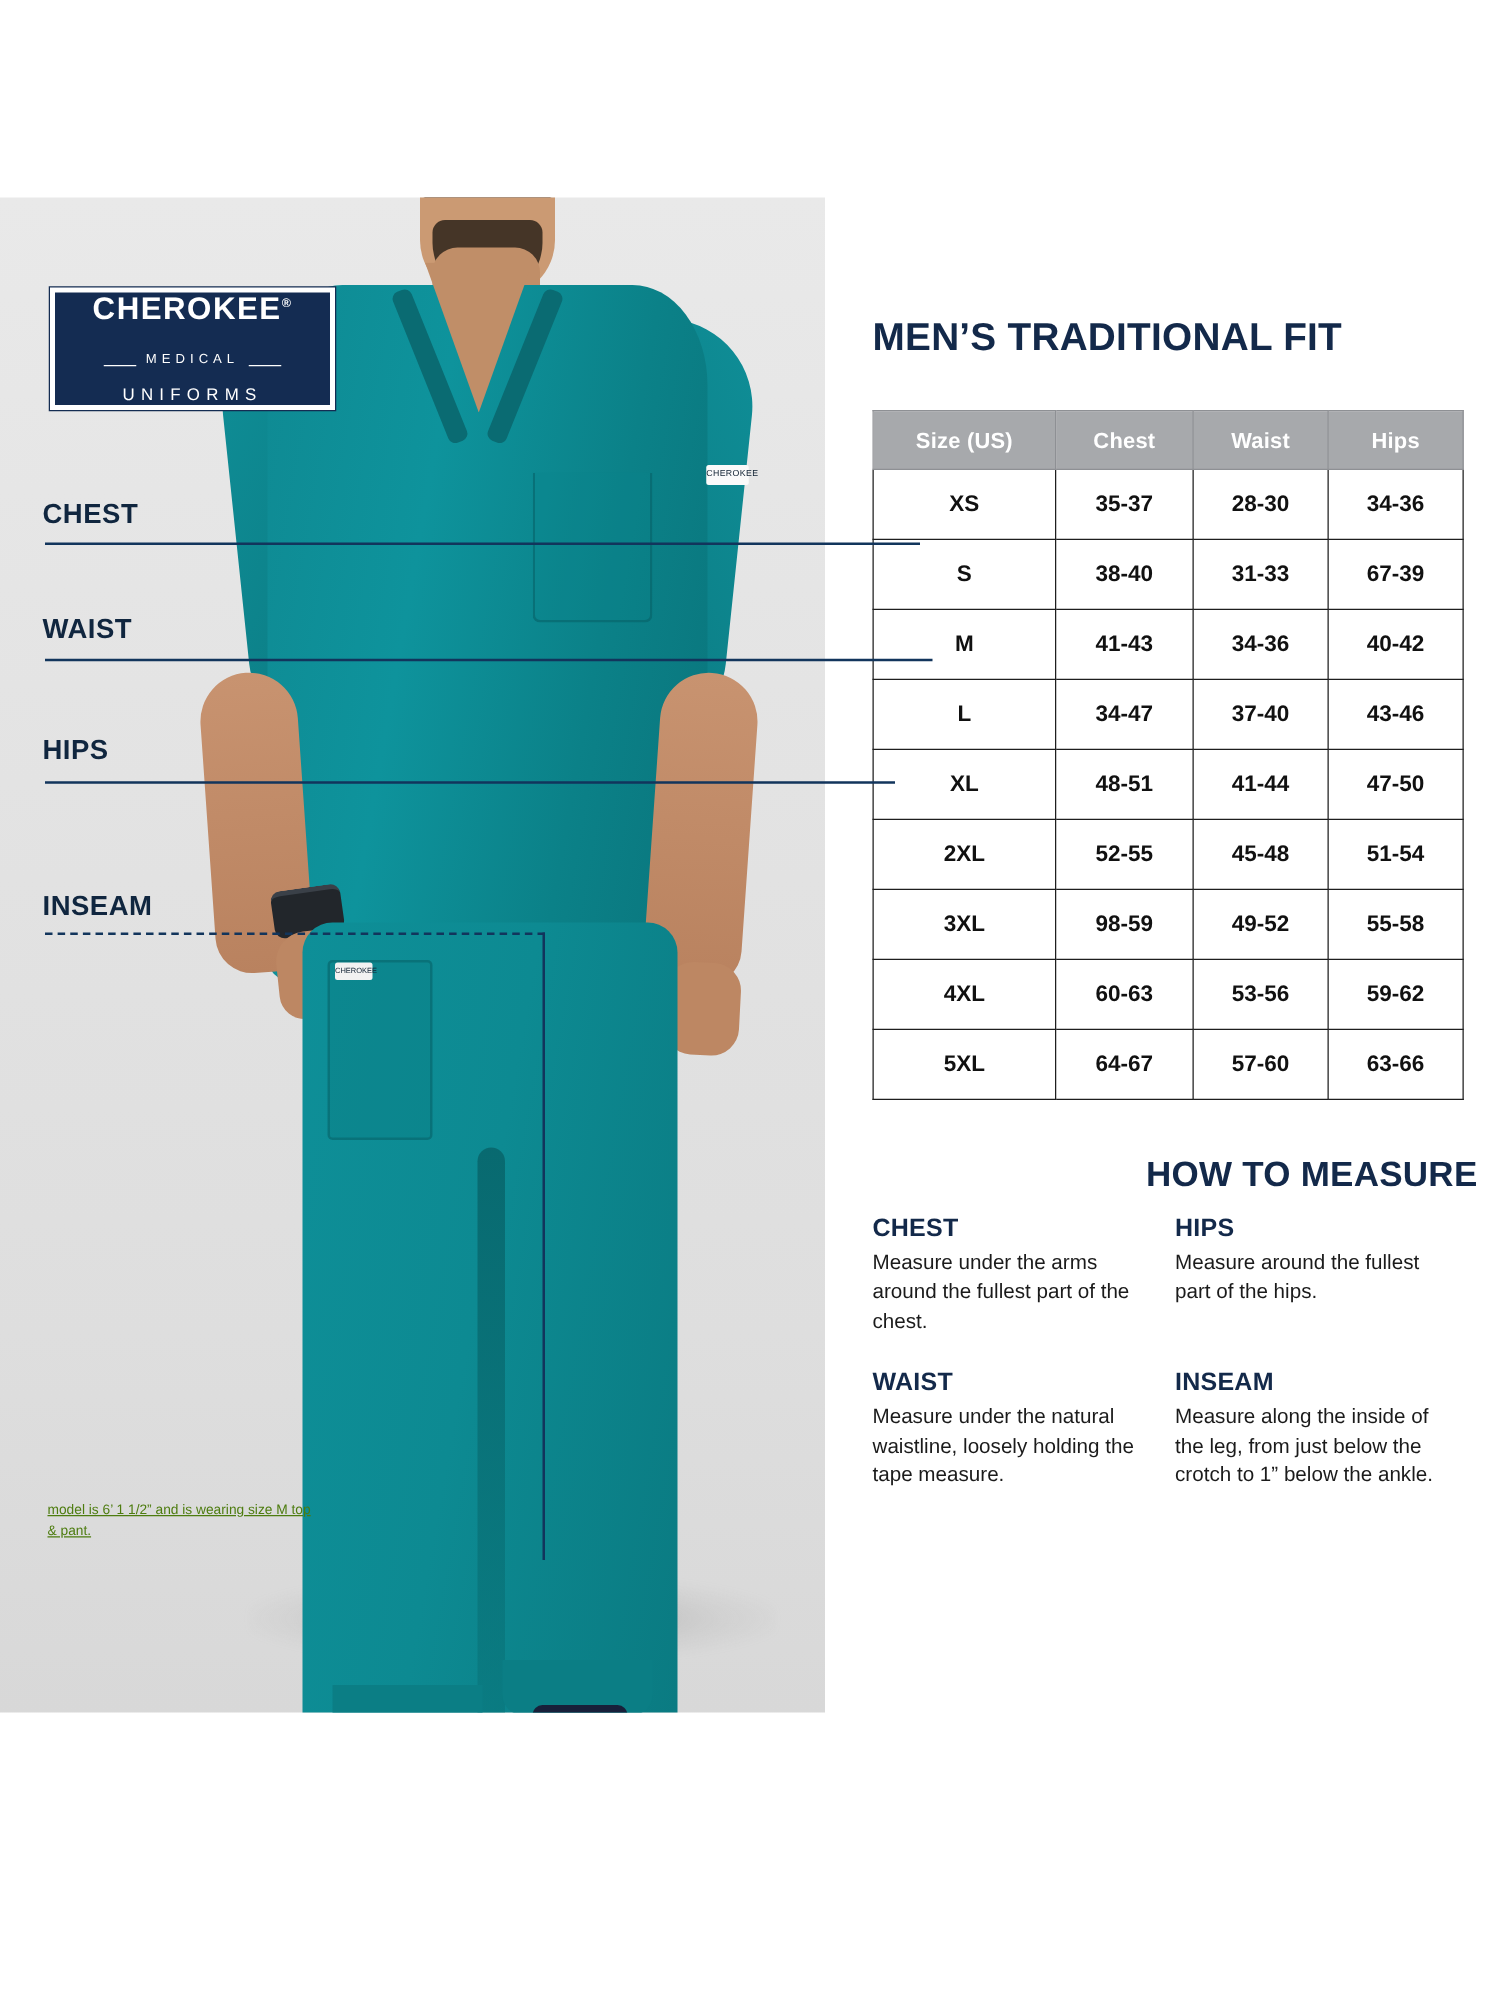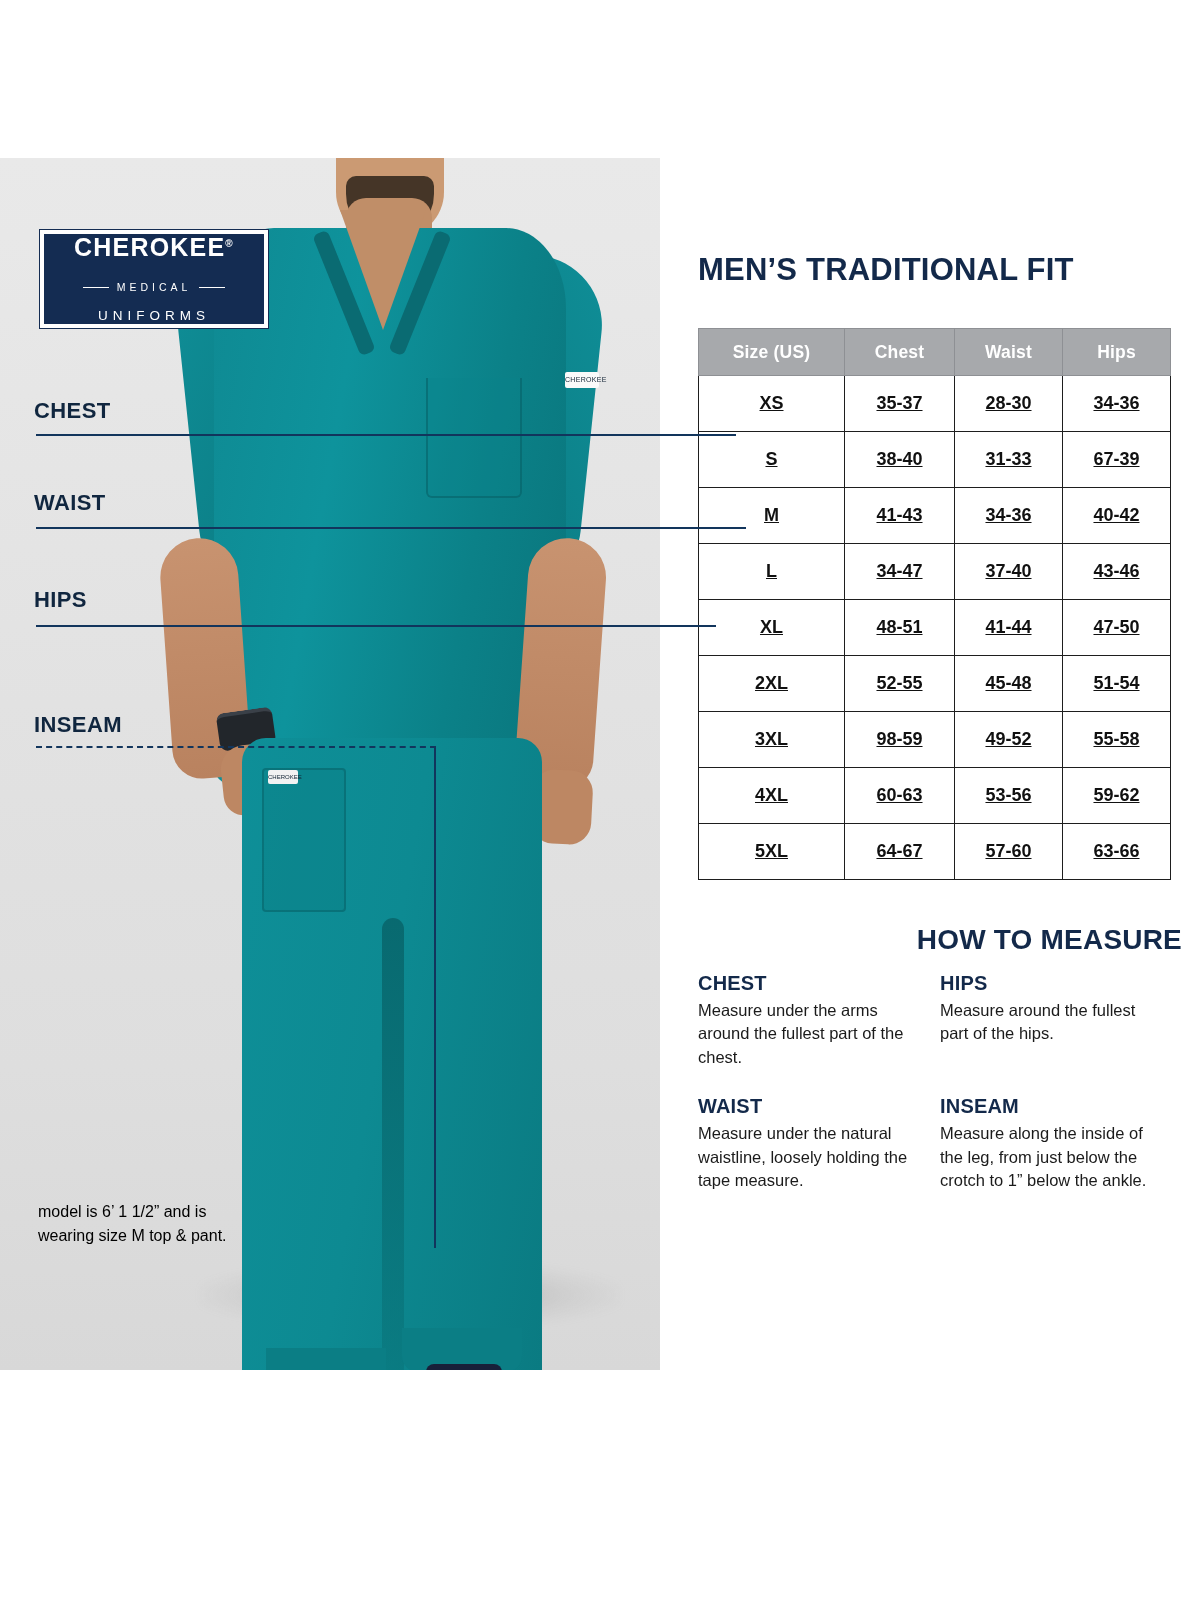--- a/index.html
+++ b/index.html
@@ -205,21 +205,21 @@
     letter-spacing: 1.2px;
     line-height: 1;
   }
   #logo-main sup { font-size: 10px; vertical-align: super; }
   #logo-sub1 {
     color: #ffffff;
     font-size: 10.5px;
     letter-spacing: 4px;
     margin-top: 21px;
     position: relative;
-    display: flex; align-items: center; gap: 8px;
+    display: flex; align-items: flex-end; gap: 8px;
   }
   #logo-sub1:before, #logo-sub1:after {
     content: "";
     width: 26px; height: 1px; background: #ffffff; display: block;
   }
   #logo-sub2 {
     color: #ffffff;
     font-size: 13.5px;
     letter-spacing: 5px;
     margin-top: 15px;
@@ -258,24 +258,25 @@
   #line-hips { left: 36px; top: 625px; width: 680px; }
   #lbl-inseam { left: 34px; top: 712px; }
   #line-inseam { left: 36px; top: 746px; width: 400px; }
   #line-inseam-vert { left: 434px; top: 746px; height: 502px; }
 
   
   #model-note {
     position: absolute;
     left: 38px; top: 1200px;
     width: 220px;
-    font-size: 16px;
+    font-size: 11px;
     line-height: 1.5;
-    color: #000000;
+    color: #4d7c0f;
     z-index: 11;
+    text-decoration: underline;
   }
 
   
   #right-col {
     position: absolute;
     left: 676px; top: 252px;
     width: 484px;
     padding-left: 22px;
   }
   #main-title {
@@ -302,21 +303,20 @@
     border: 1px solid #8e9094;
     letter-spacing: .2px;
   }
   table.size-table td {
     border: 1px solid #1e1e1e;
     height: 53px;
     text-align: center;
     font-size: 18px;
     font-weight: bold;
     color: #111111;
-    text-decoration: underline;
   }
   table.size-table col.c-size { width: 146px; }
   table.size-table col.c-ch   { width: 110px; }
   table.size-table col.c-wa   { width: 108px; }
   table.size-table col.c-hi   { width: 108px; }
 
   
   #howto-title {
     margin-top: 44px;
     font-size: 28px;

